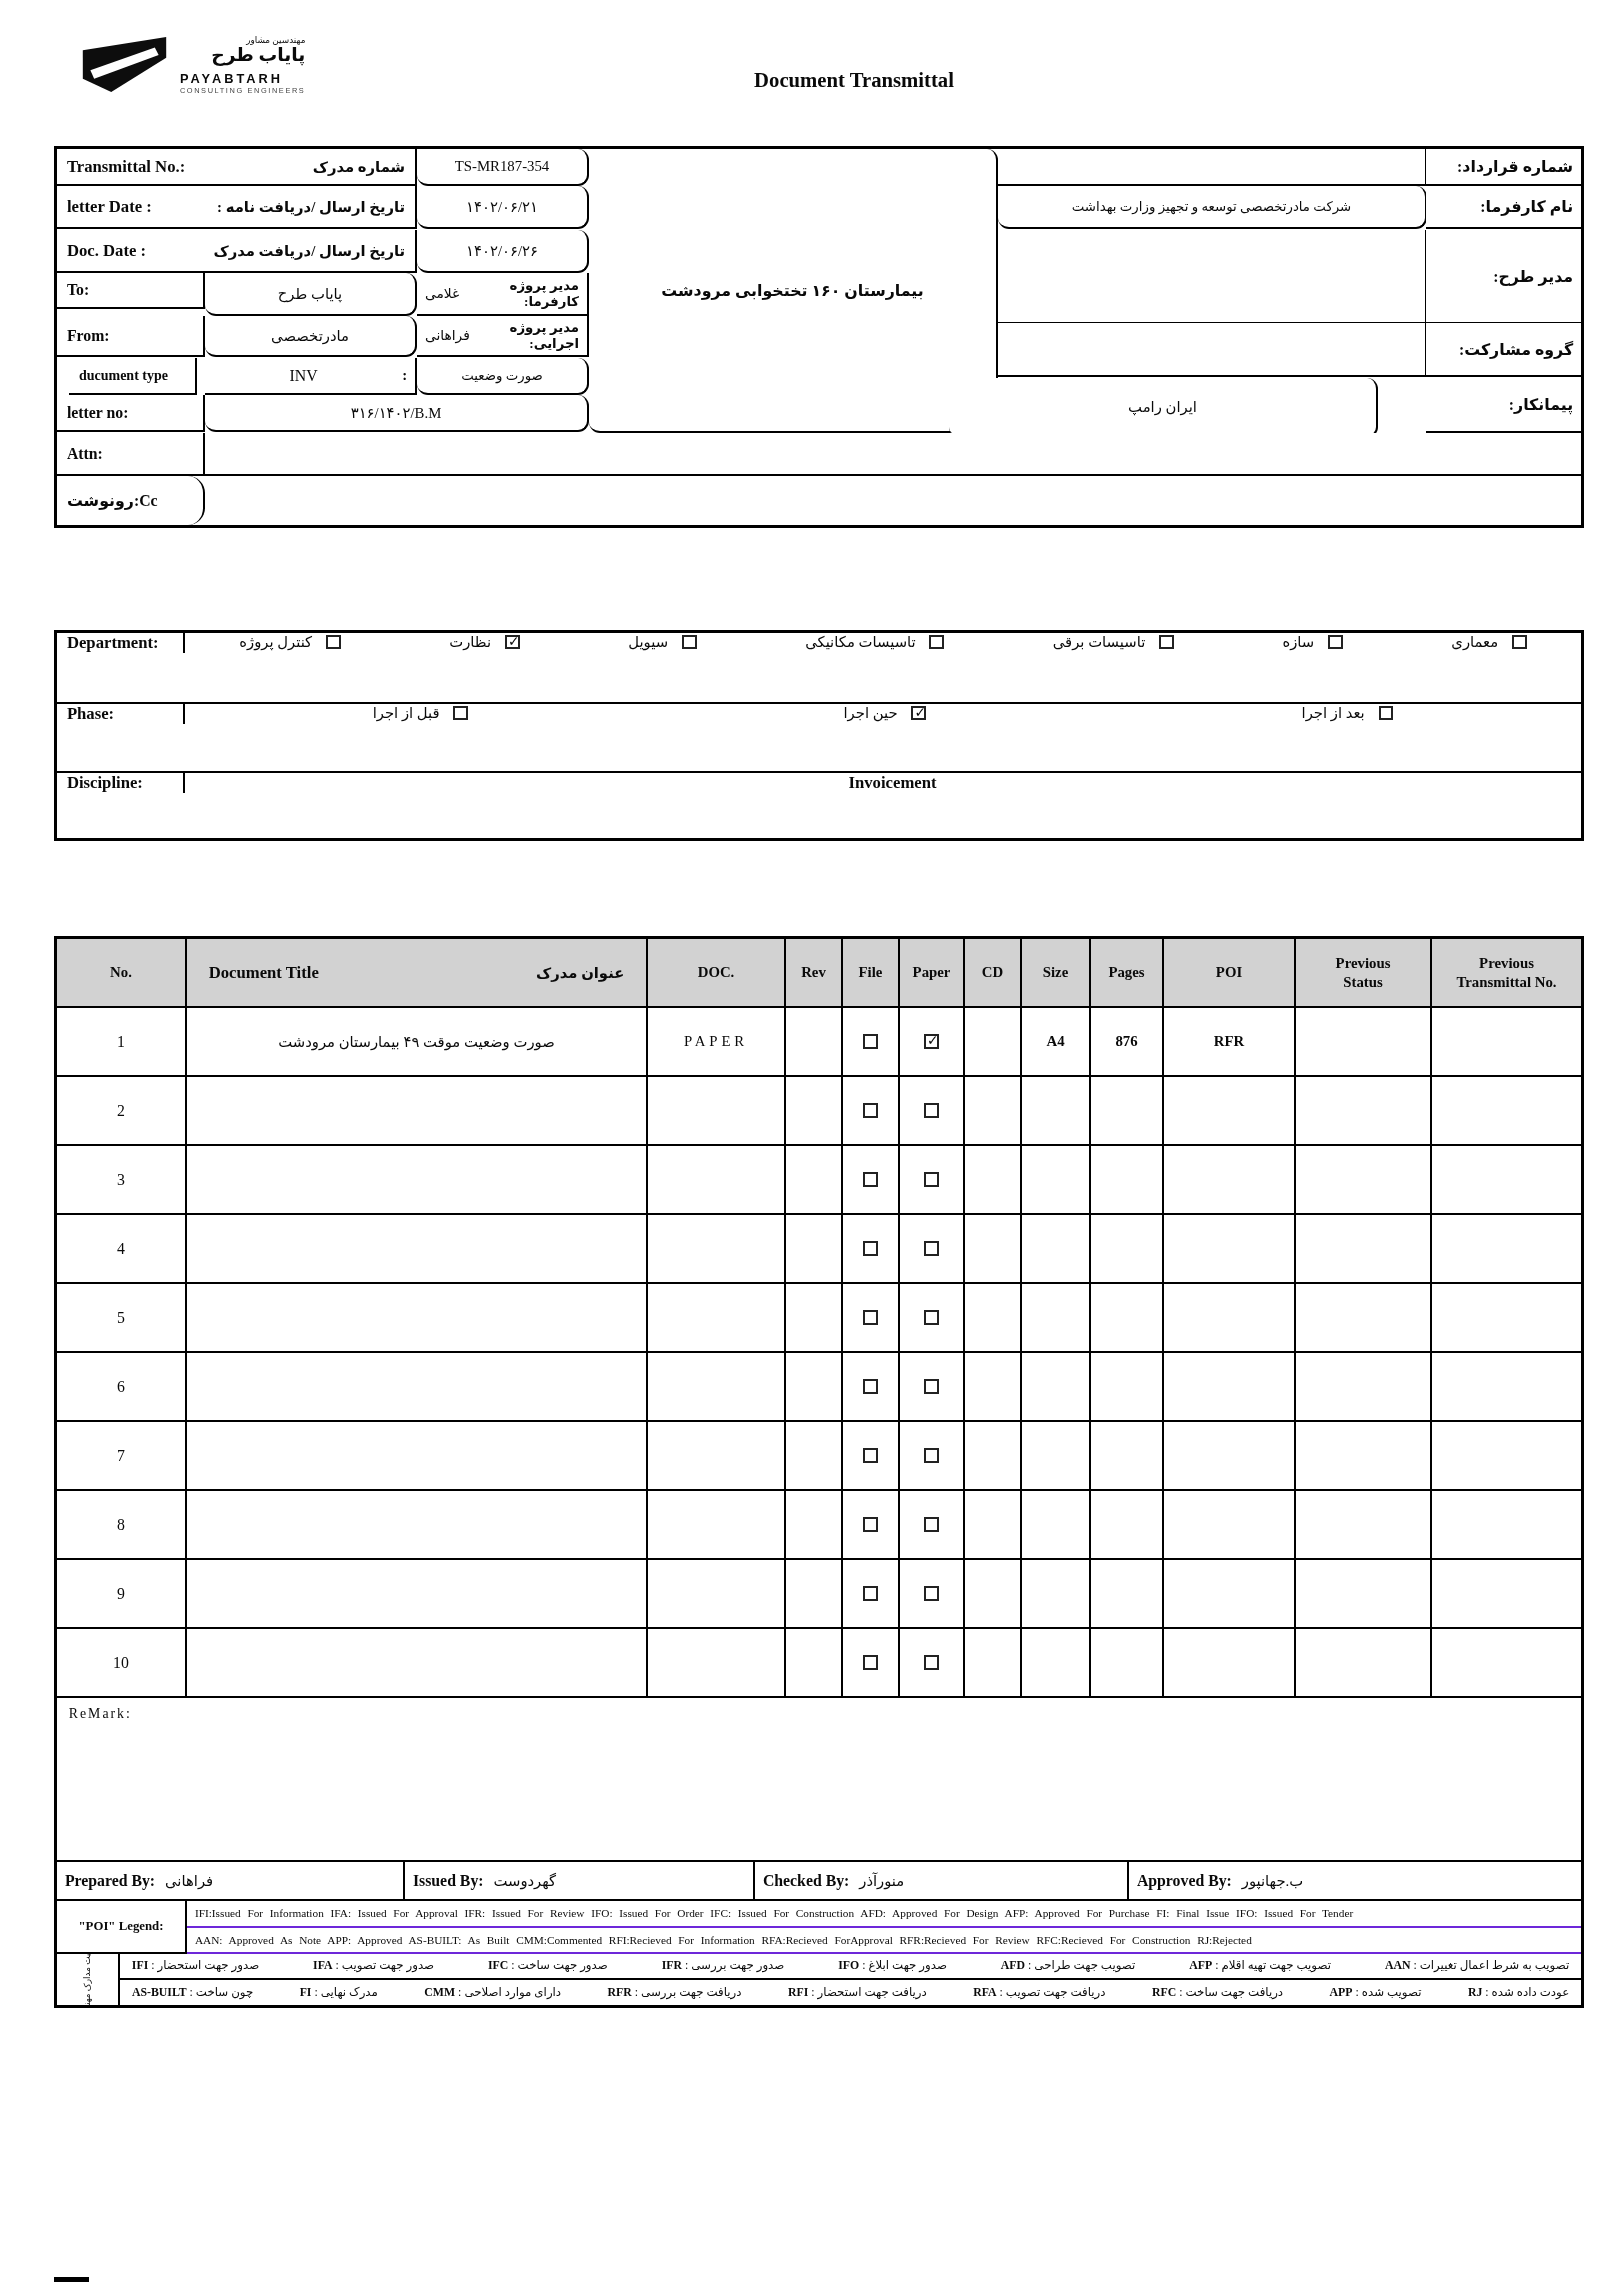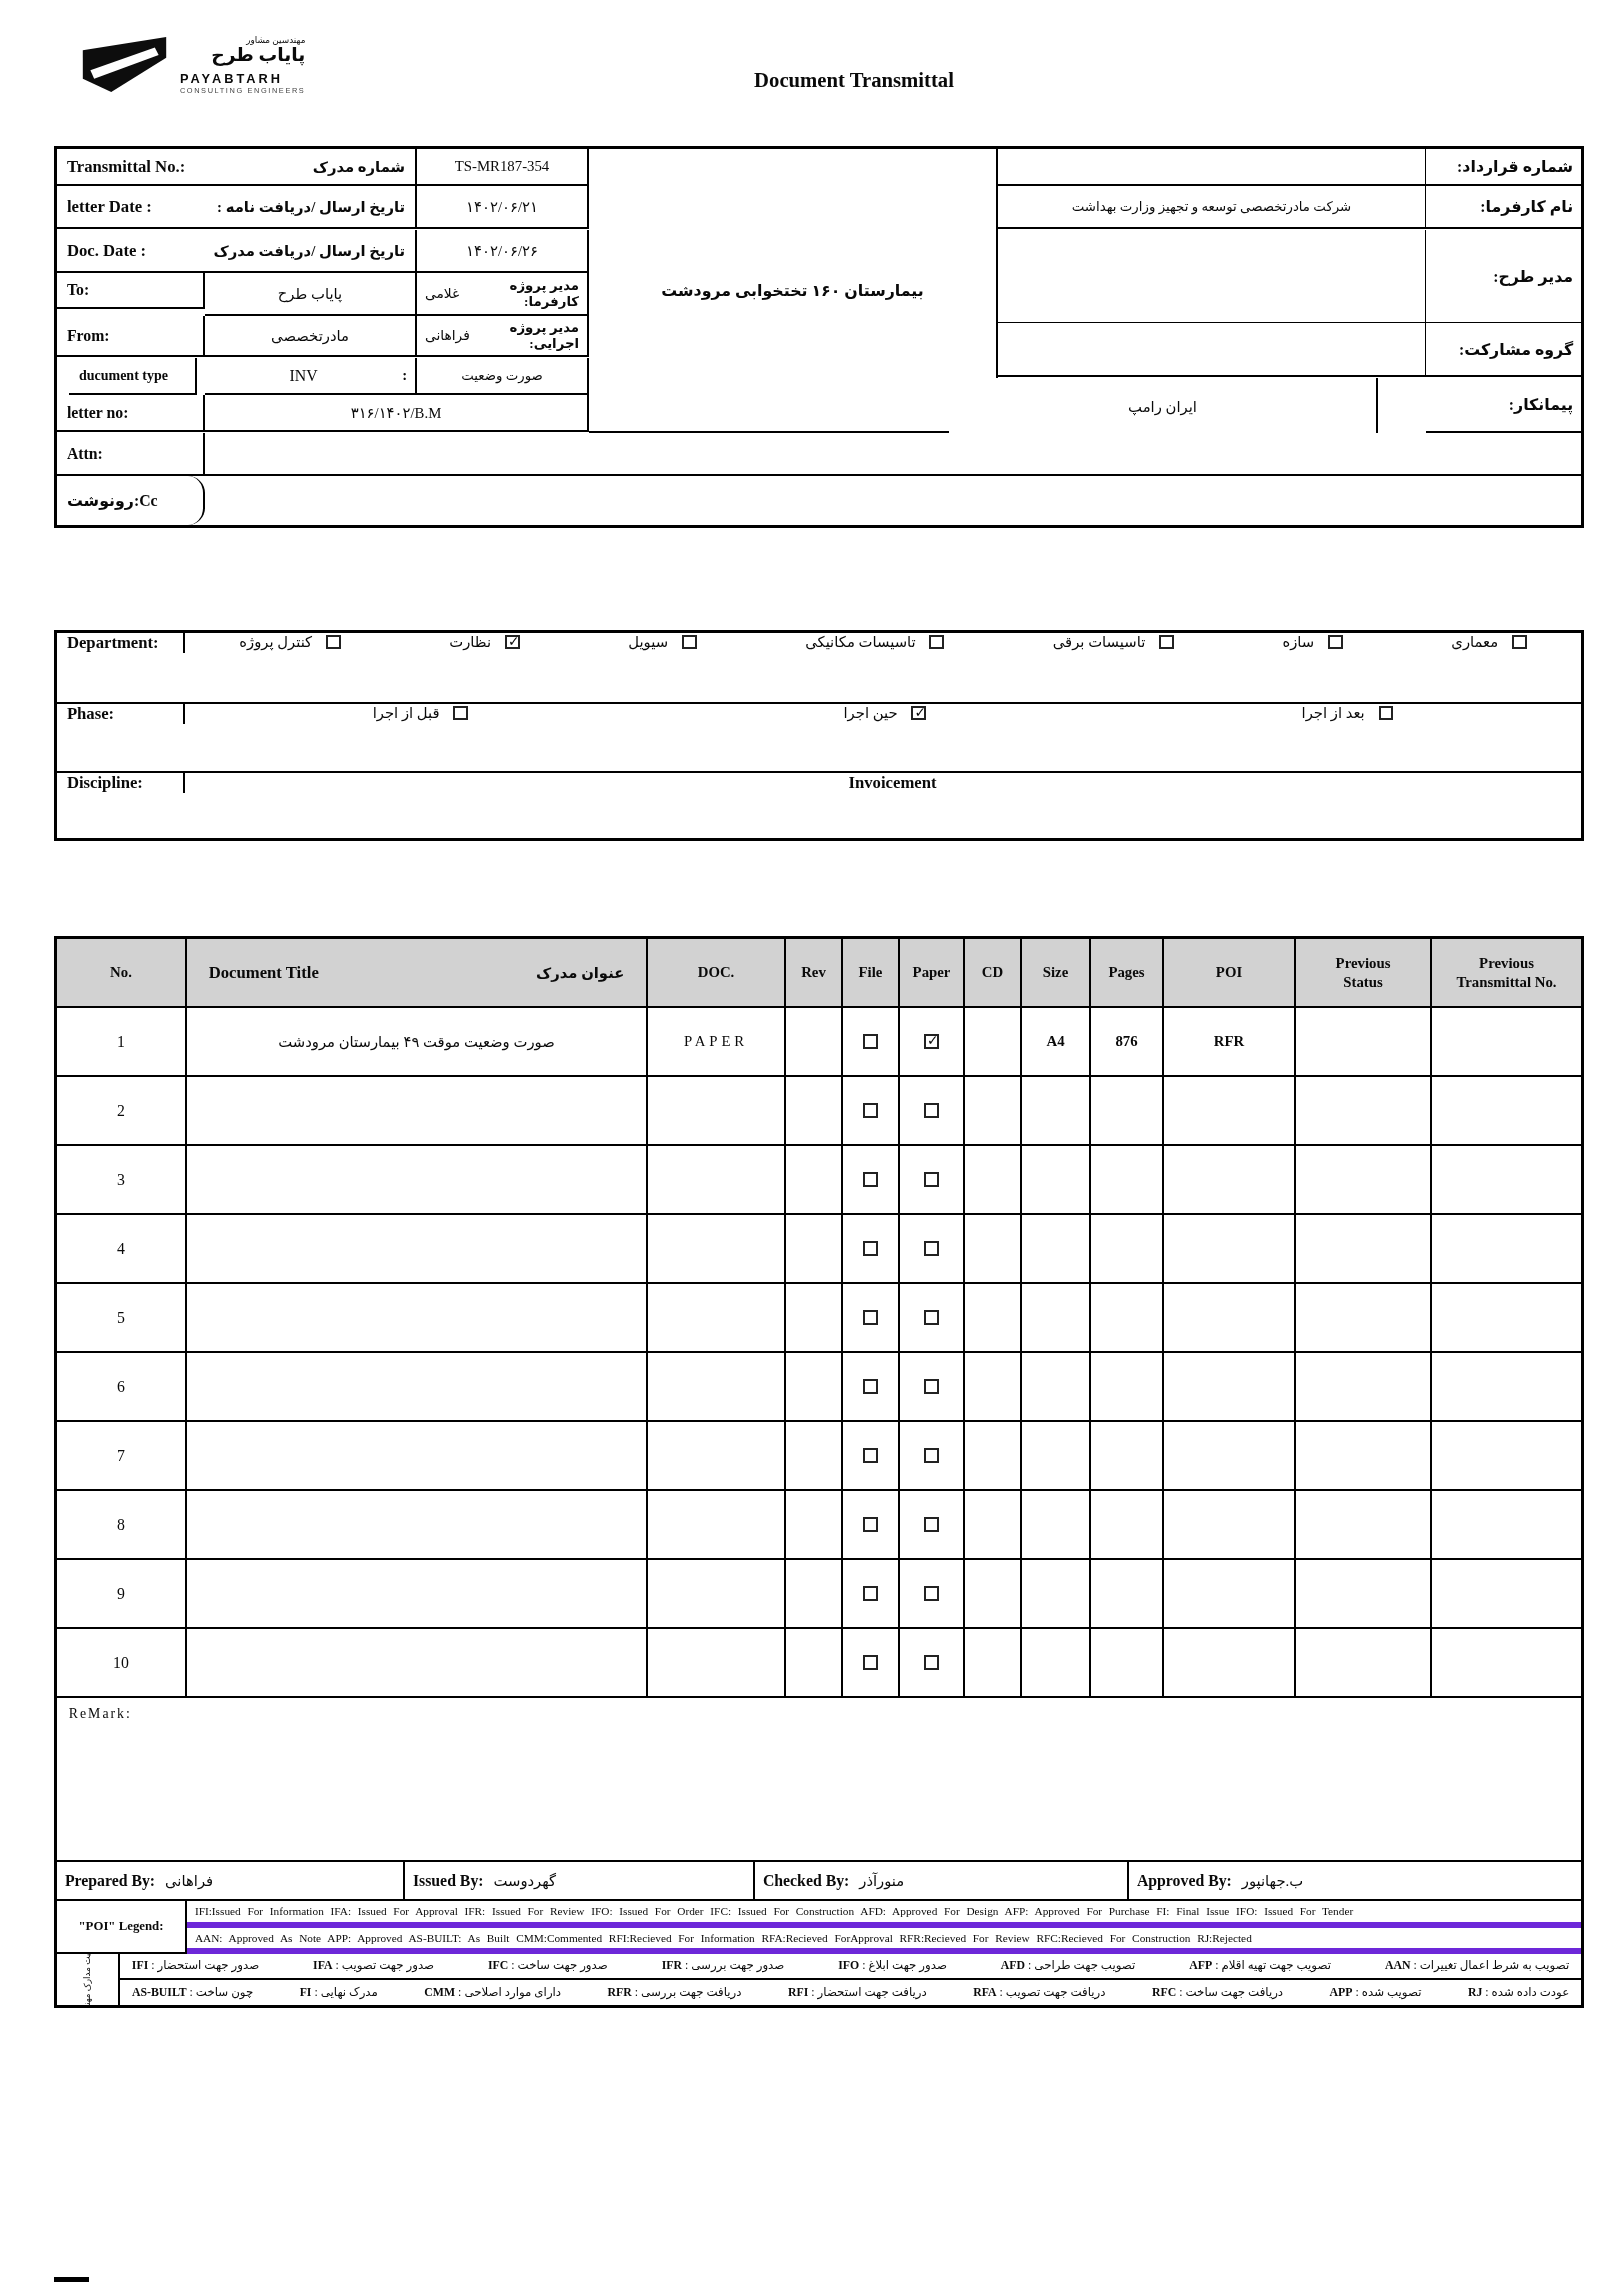--- a/index.html
+++ b/index.html
@@ -16,21 +16,21 @@
   .b-fa { font-weight:bold; font-size:18.7px; direction:rtl; align-self:flex-end; line-height:1.1; }
   .b-en { font-weight:bold; font-size:12.8px; letter-spacing:3px; margin-top:5.9px; font-family:"Liberation Sans","DejaVu Sans",sans-serif; }
   .b-sub { font-size:7.4px; letter-spacing:1.6px; color:#444; font-family:"Liberation Sans","DejaVu Sans",sans-serif; }
   .doc-title { left:89px; top:69px; width:1530px; text-align:center; font-size:20.7px; font-weight:bold; }
 
   
   .top-block { left:54px; top:146px; width:1530px; height:382px; border:3px solid #000; }
   .cell { position:absolute; display:flex; align-items:center; border-right:2px solid #000; border-bottom:2px solid #000; font-size:14.8px; background:#fff; }
   .no-r { border-right:none; }
   .no-b { border-bottom:none;border-radius:17px; }
-  .c { justify-content:center; text-align:center; }
+  .c { justify-content:center; text-align:center;border-radius:11px; }
   .lblrow { justify-content:space-between; padding:0 9.9px; }
   .en { font-weight:bold; font-size:16.7px; }
   .fab { font-weight:bold; font-size:14.8px; direction:rtl; unicode-bidi:isolate; }
   .fa { direction:rtl; unicode-bidi:isolate; font-size:14.8px; }
   .enlab { font-weight:bold; font-size:15.8px; padding-left:9.9px; }
   .rlab { direction:rtl; font-weight:bold; font-size:15.8px; padding:0 7.9px; justify-content:flex-start; }
   .duo { direction:rtl; justify-content:space-between; padding:0 7.9px; font-size:13.3px; }
   .duo .dlab { font-weight:bold; font-size:13.3px; }
   .duo .dval { font-size:13.8px; }
   .smallfa { font-size:13.3px; }
@@ -76,21 +76,21 @@
   .sigcell:nth-of-type(3) { width:374px; }
   .sigcell:nth-of-type(4) { flex:1; border-right:none; }
   .siglab { font-weight:bold; font-size:15.8px; }
   .sigval { font-size:14.8px; direction:rtl; unicode-bidi:isolate; }
 
   .leggrp { display:flex; }
   .leg-left { width:130px; border-right:2px solid #000; border-bottom:2px solid #000; display:flex; align-items:center; justify-content:center; font-weight:bold; font-size:12.8px; flex:none; }
   .leg-side { width:63px; border-right:2px solid #000; display:flex; align-items:center; justify-content:center; overflow:hidden; flex:none; }
   .vert { transform:rotate(-90deg); white-space:nowrap; font-size:8.9px; direction:rtl; }
   .leg-right { flex:1; display:flex; flex-direction:column; }
-  .leg-en { height:26.6px; border-bottom:6px solid #6d28d9; display:flex; align-items:center; padding:0 7.9px; font-size:11.3px; word-spacing:3.9px; white-space:nowrap; overflow:hidden; }
+  .leg-en { height:26.6px; border-bottom:2px solid #6d28d9; display:flex; align-items:center; padding:0 7.9px; font-size:11.3px; word-spacing:3.9px; white-space:nowrap; overflow:hidden; }
   .leg-fa { height:25.6px; border-bottom:2px solid #000; display:flex; align-items:center; justify-content:space-between; padding:0 11.8px; direction:rtl; overflow:hidden; }
   .leg-fa.nb { border-bottom:none; }
   .leg-item { display:inline-flex; direction:rtl; gap:3px; align-items:baseline; font-size:11.8px; }
   .leg-item b { font-size:11.8px; }
   .leg-item .lsep { font-size:11.8px; }
 
   .page-mark { left:54px; top:2277px; width:35px; height:4.9px; background:#000; }
 </style>
 </head>
 <body>

